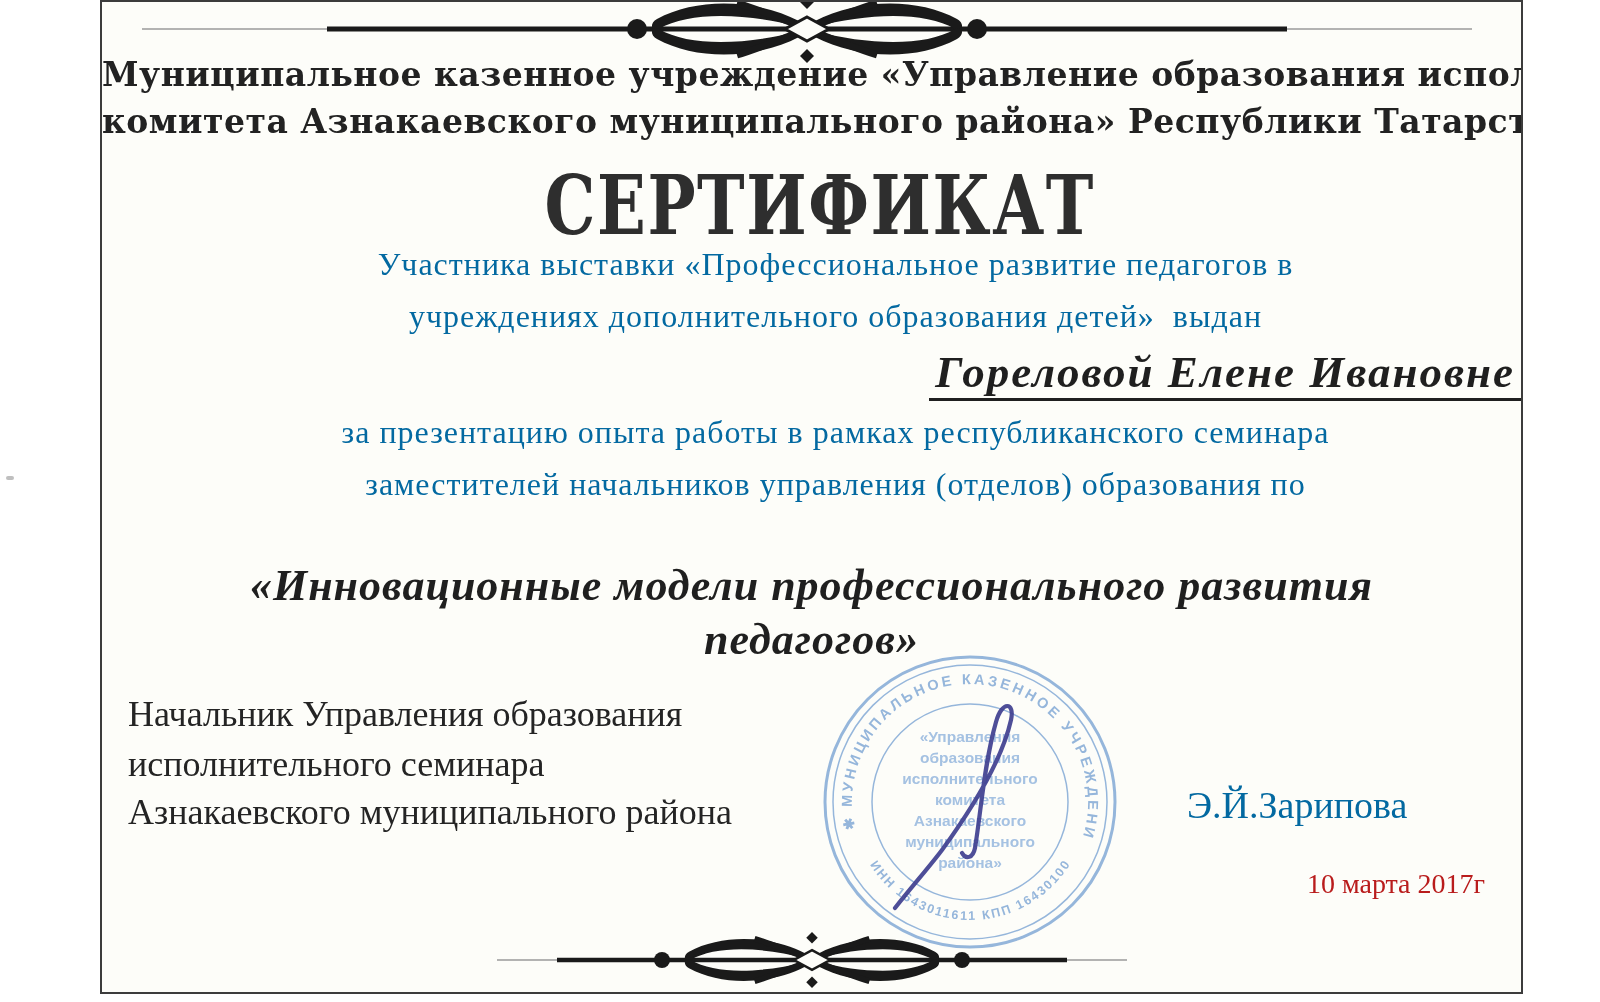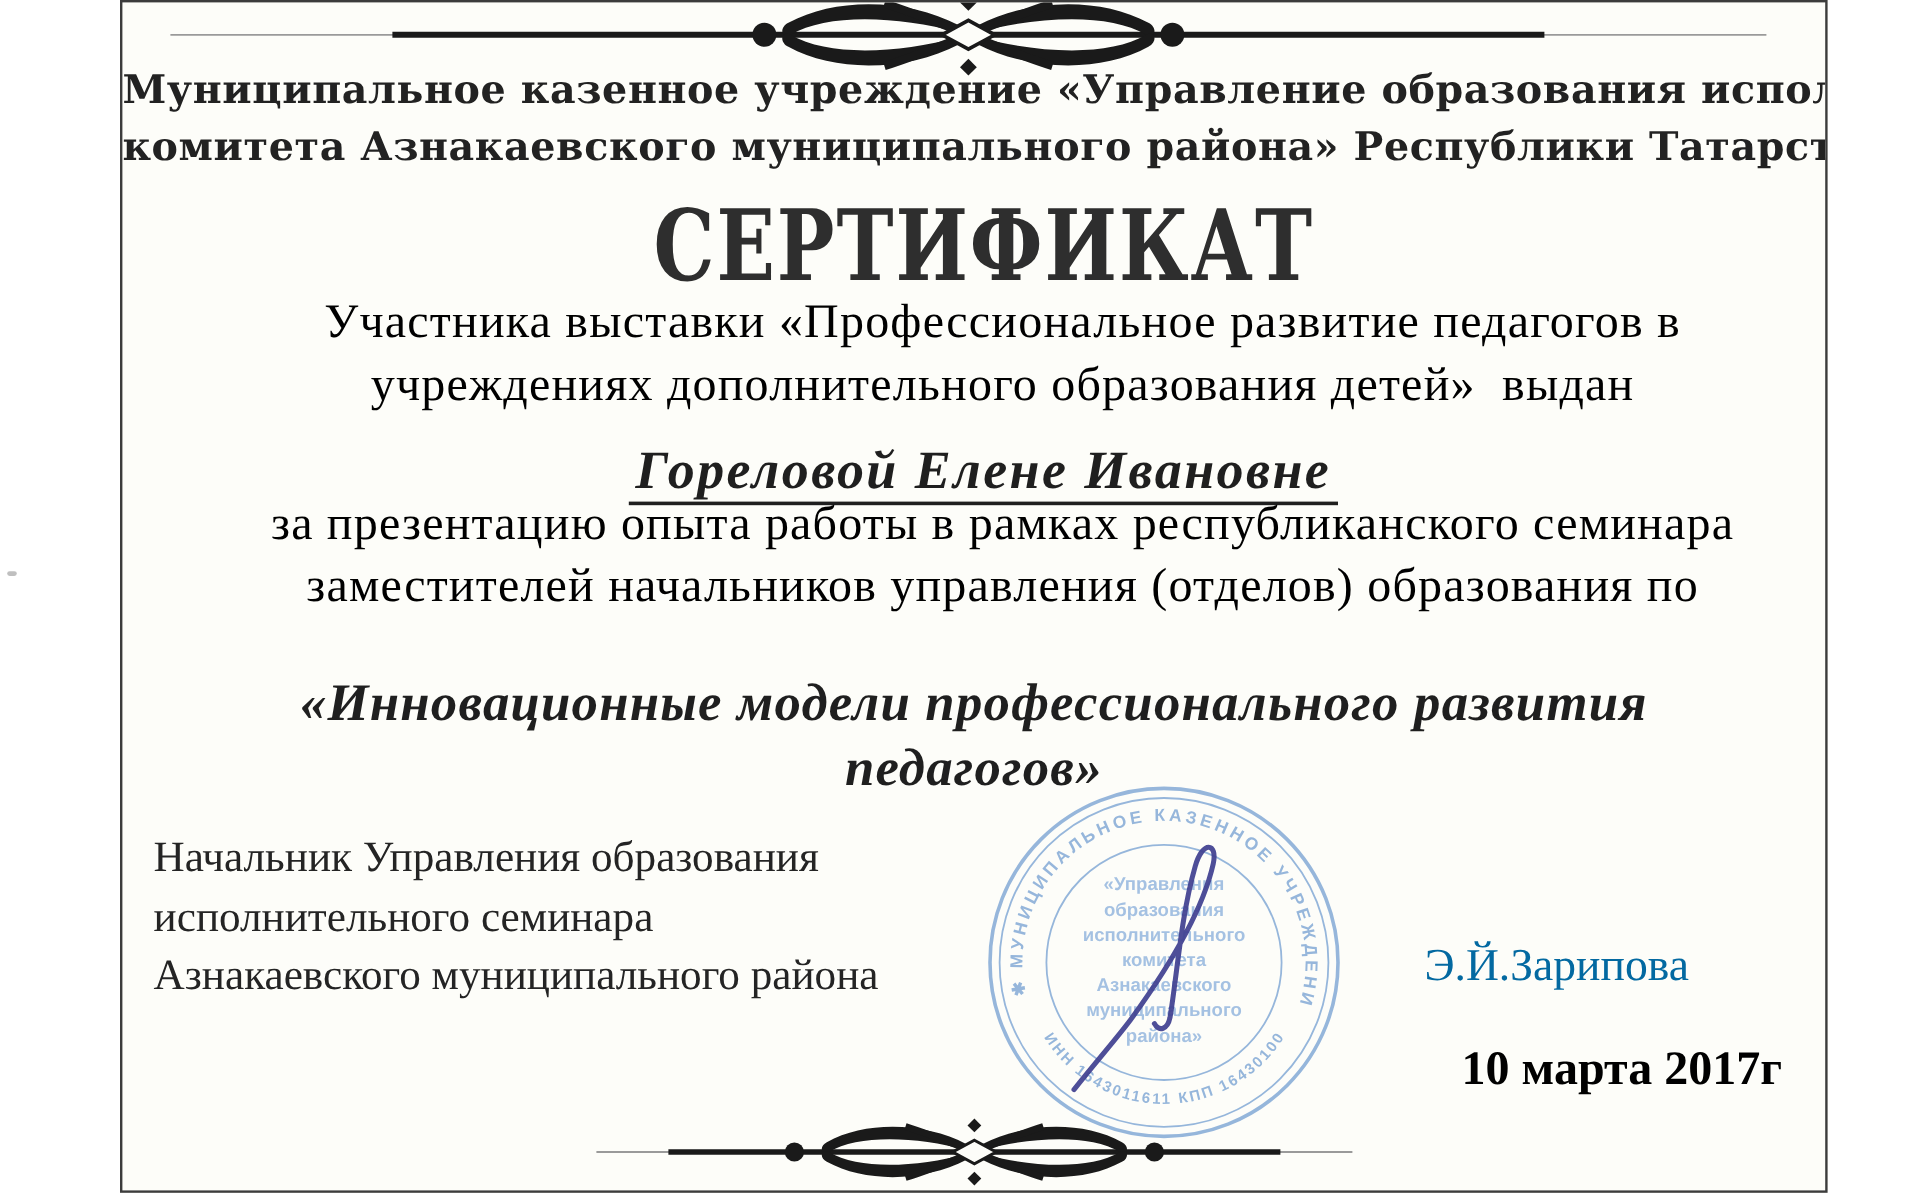--- a/index.html
+++ b/index.html
@@ -15,34 +15,34 @@
   }
   .cline{position:absolute;left:0;right:0;text-align:center;line-height:1;white-space:pre;}
   .org{font-family:"DejaVu Serif",serif;font-weight:700;font-size:33px;letter-spacing:.5px;color:#222;}
   .org1{top:56px;} .org2{top:103px;}
   .title-wrap{top:146px;}
   .title-wrap span{
     display:inline-block;font-family:"DejaVu Serif",serif;font-weight:700;
     font-size:82px;letter-spacing:2px;color:#2e2e2e;
     transform:scaleX(.78);transform-origin:center;
   }
-  .body40{font-size:40px;letter-spacing:1px;color:#000000;margin-left:48px;}
+  .body40{font-size:32px;letter-spacing:1px;color:#0369a1;margin-left:48px;}
   .intro1{top:246px;} .intro2{top:298px;}
-  .name-wrap{top:352px;}
+  .name-wrap{top:332px;text-align:right;}
   .name-wrap span{
     display:inline-block;font-size:45px;font-weight:700;font-style:italic;
     letter-spacing:2px;color:#1f1f1f;border-bottom:3px solid #1f1f1f;padding:0 6px 3px 6px;
   }
   .reason1{top:414px;} .reason2{top:466px;} .reason3{top:518px;}
   .sem{font-size:44px;font-weight:700;font-style:italic;letter-spacing:1px;color:#1f1f1f;}
   .sem1{top:562px;} .sem2{top:616px;}
   .pos{position:absolute;left:14px;font-size:36px;line-height:1;white-space:pre;color:#242424;margin-left:12px;}
   .pos1{top:694px;} .pos2{top:744px;} .pos3{top:792px;}
   .signer{position:absolute;left:1085px;top:784px;font-size:38px;line-height:1;color:#0369a1;}
-  .date{position:absolute;right:36px;top:868px;font-size:40px;line-height:1;color:#000000;font-weight:bold;}
+  .date{position:absolute;right:36px;top:868px;font-size:28px;line-height:1;color:#b91c1c;}
   .orn{position:absolute;}
   .orn-top{left:35px;top:-9px;}
   .orn-bottom{left:390px;top:926px;}
   .stamp{position:absolute;left:716px;top:648px;}
   .artifact{
     position:absolute;left:6px;top:476px;width:8px;height:4px;border-radius:2px;
     background:#8a8a8a;opacity:.55;
   }
 </style>
 </head>

